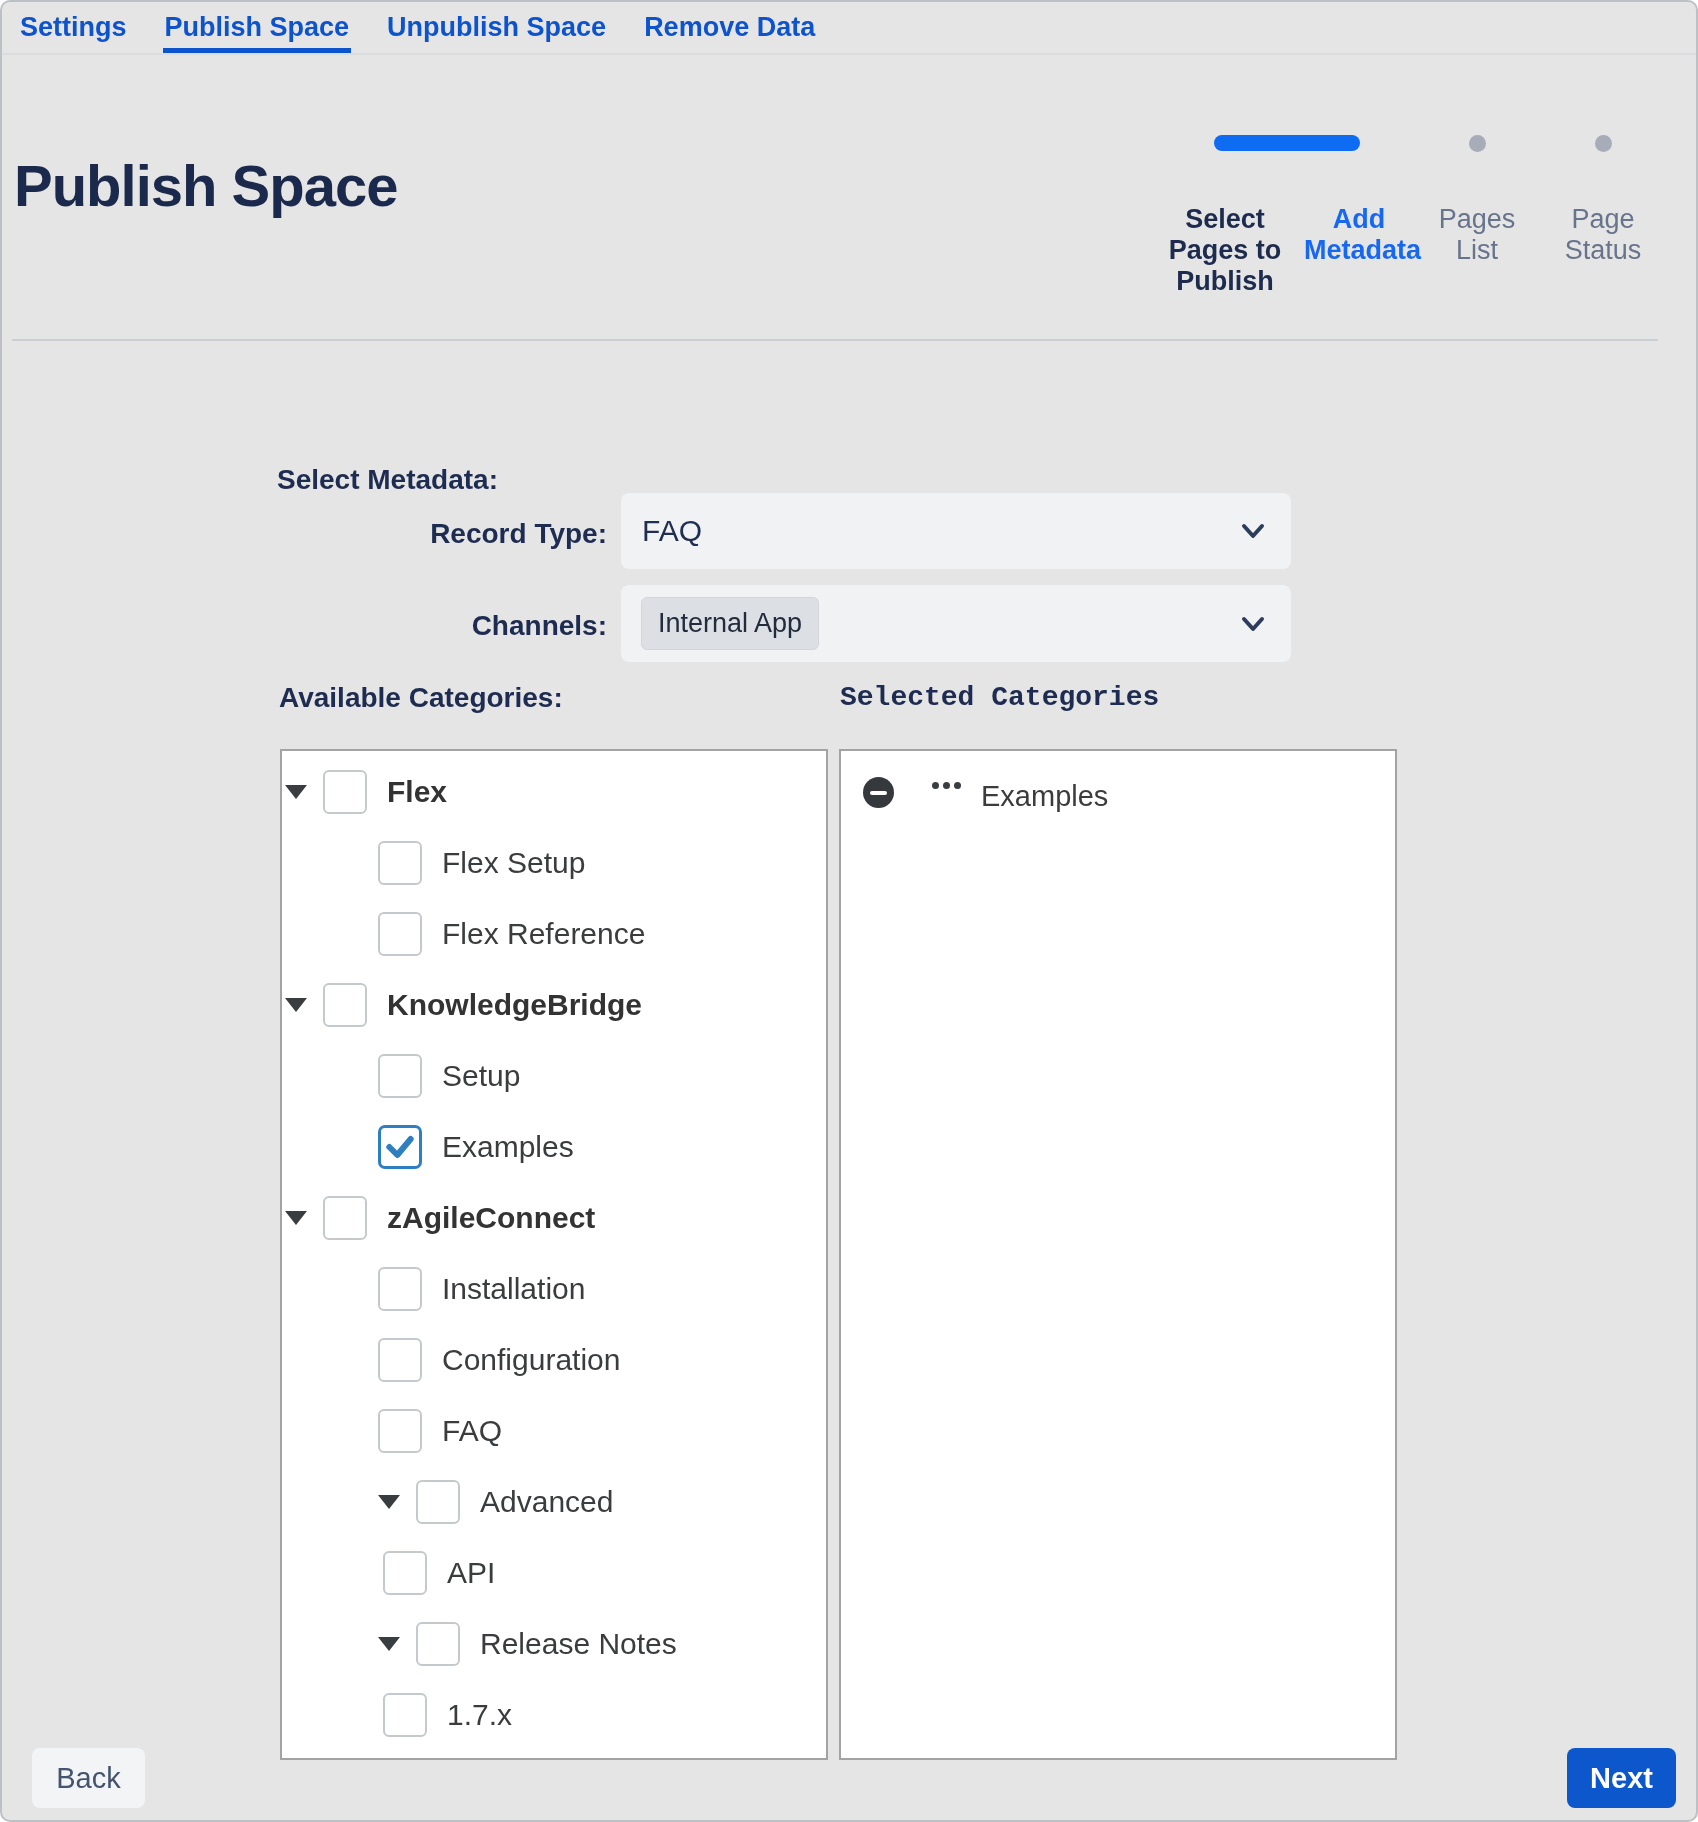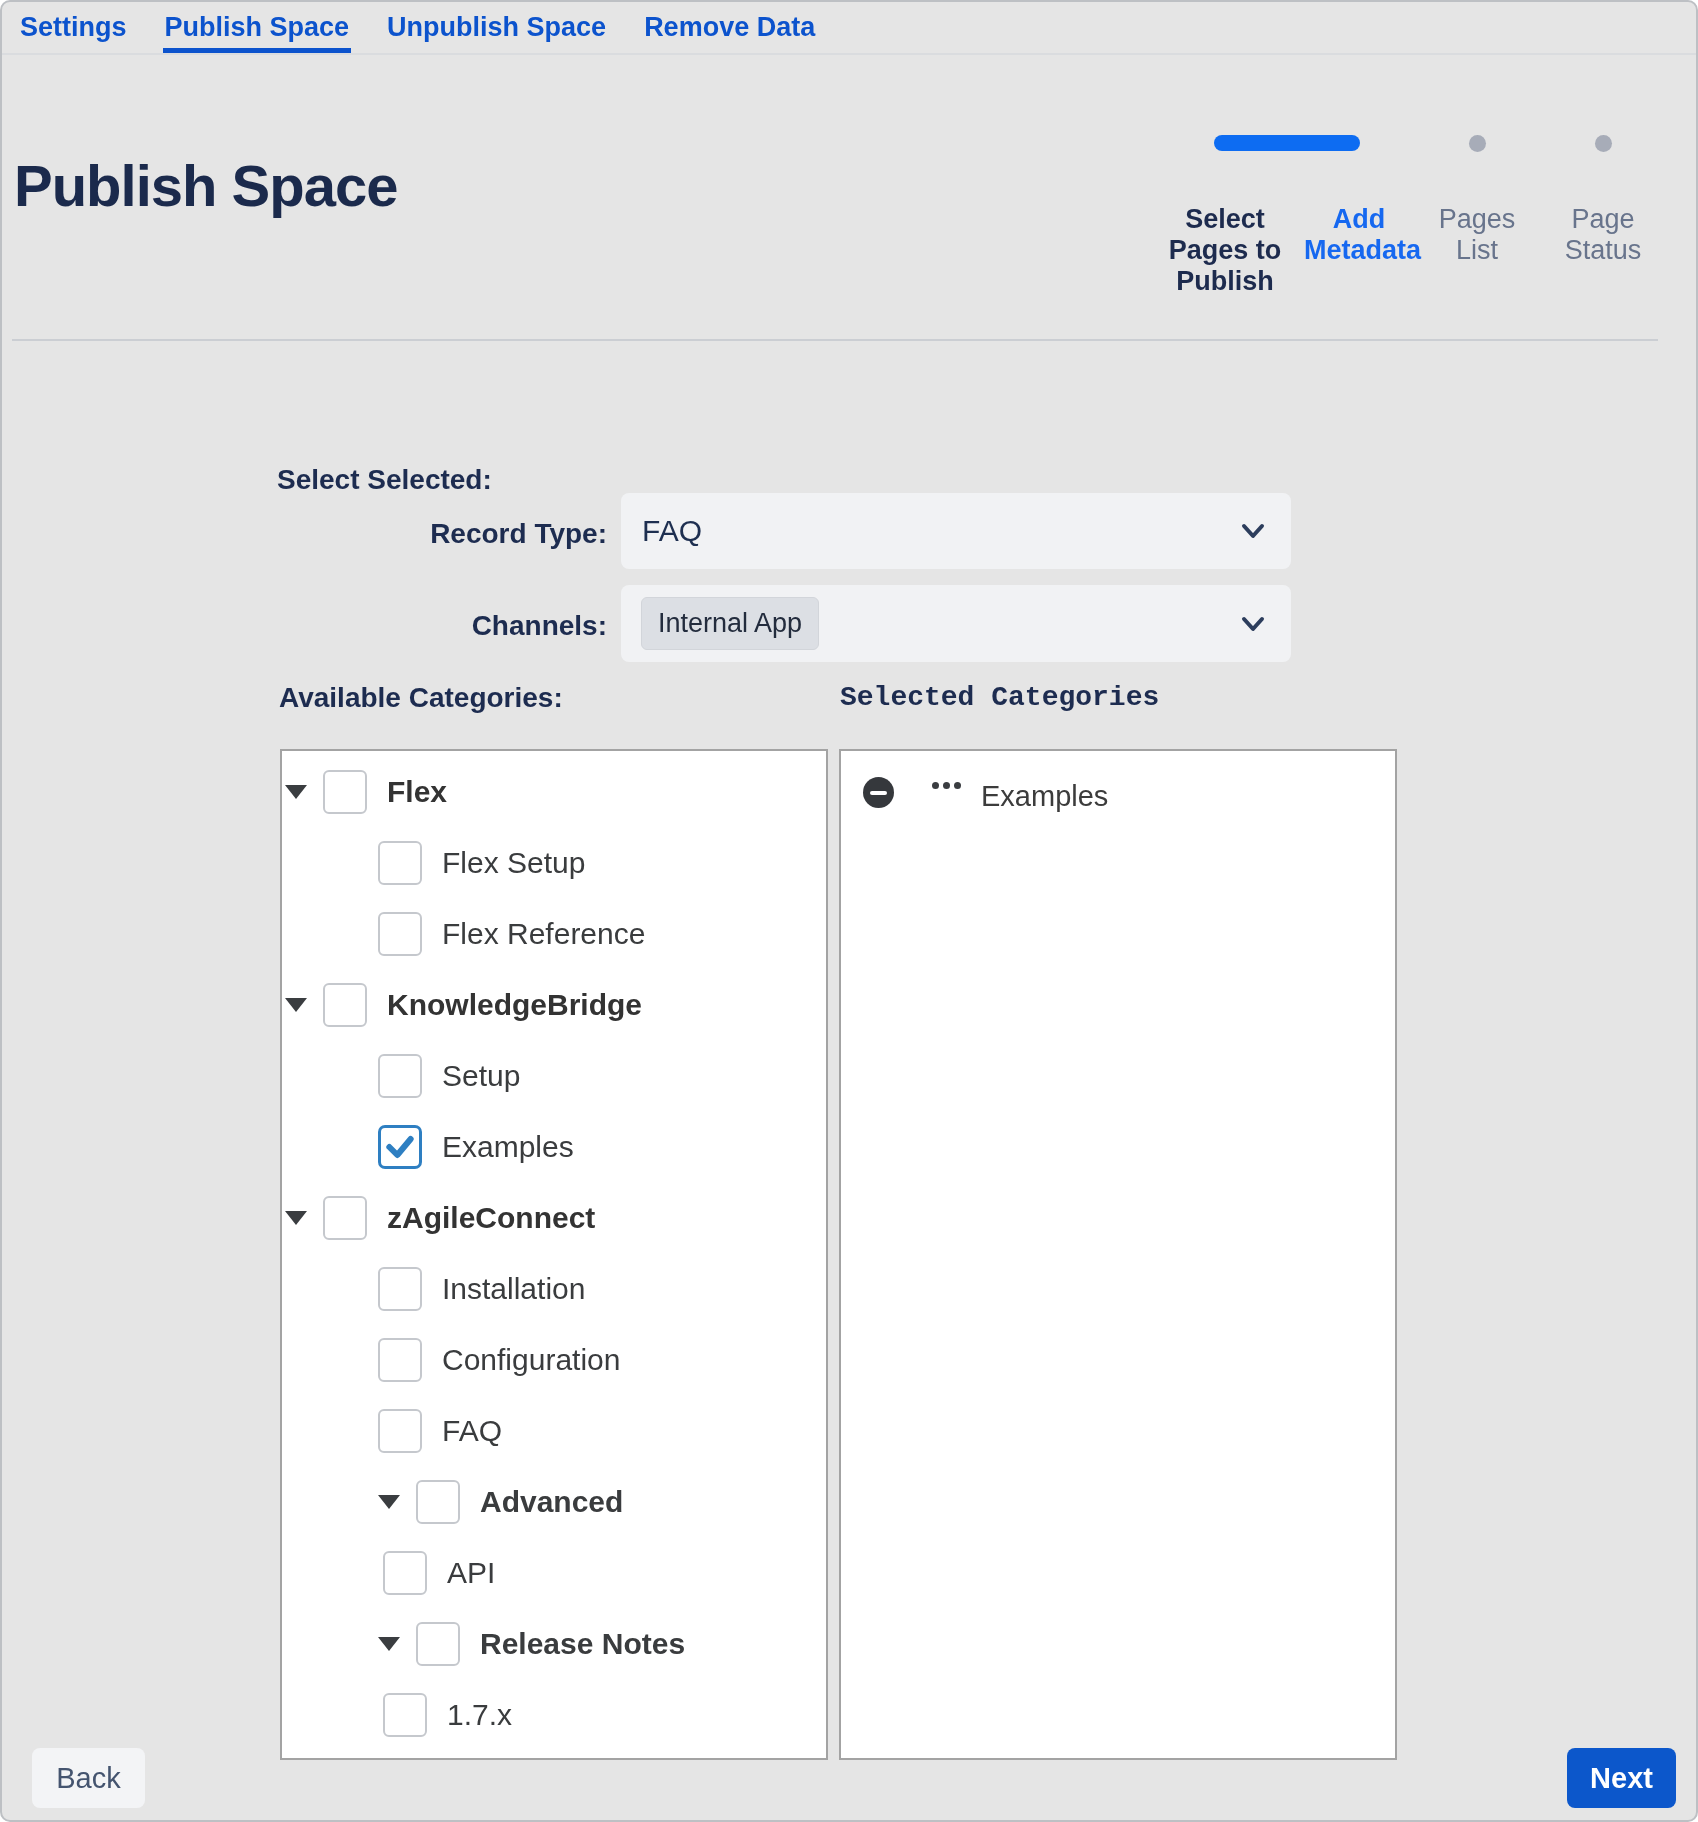--- a/index.html
+++ b/index.html
@@ -67,21 +67,21 @@
   .panel-heading{position:absolute; top:680px; font-size:28px; font-weight:700; color:#1d2c50;}
   #available-heading{left:277px;}
   #selected-heading{left:838px;font-family:Liberation Mono, monospace;}
   .panel{position:absolute; top:747px; height:1011px; border:2px solid #a3a3a3; box-sizing:border-box; background:#fff;}
   #available-panel{left:278px; width:548px; padding-top:5px;}
   #selected-panel{left:837px; width:558px;}
 
   .tree-row{height:71px; display:flex; align-items:center;}
   .tree-row.lvl0{padding-left:3px;}
   .tree-row.lvl1{padding-left:71px;margin-left:25px;}
-  .tree-row.lvl1.has-caret{font-weight:bold;}
+  .tree-row.lvl1.has-caret{}
   .tree-row.lvl2{padding-left:101px;}
   .caret{
     width:0; height:0; flex:none;
     border-left:11px solid transparent; border-right:11px solid transparent;
     border-top:14px solid #3a3d40; margin-right:16px; cursor:pointer;
   }
   .checkbox{
     width:44px; height:44px; flex:none; box-sizing:border-box;
     border:2px solid #c5c8cd; border-radius:6px; background:#fff; cursor:pointer;
     display:flex; align-items:center; justify-content:center;
@@ -146,21 +146,21 @@
       </div>
 
   <div class="step-label done">Select Pages to Publish</div>
       <div class="step-label current">Add Metadata</div>
       <div class="step-label upcoming">Pages List</div>
       <div class="step-label upcoming">Page Status</div>
     </div>
 
   <div class="header-divider"></div>
 
-  <div class="section-label">Select Selected:</div>
+  <div class="section-label">Select Metadata:</div>
 
   <div class="field-label" id="record-label">Record Type:</div>
   <div class="select-box" id="record-select">
     <span class="select-value">FAQ</span>
     <svg class="chevron" viewBox="0 0 24 16">
       <polyline points="3,3 12,13 21,3" fill="none" stroke="#2c3d5c" stroke-width="4" stroke-linecap="round" stroke-linejoin="round"></polyline>
     </svg>
   </div>
 
   <div class="field-label" id="channels-label">Channels:</div>

